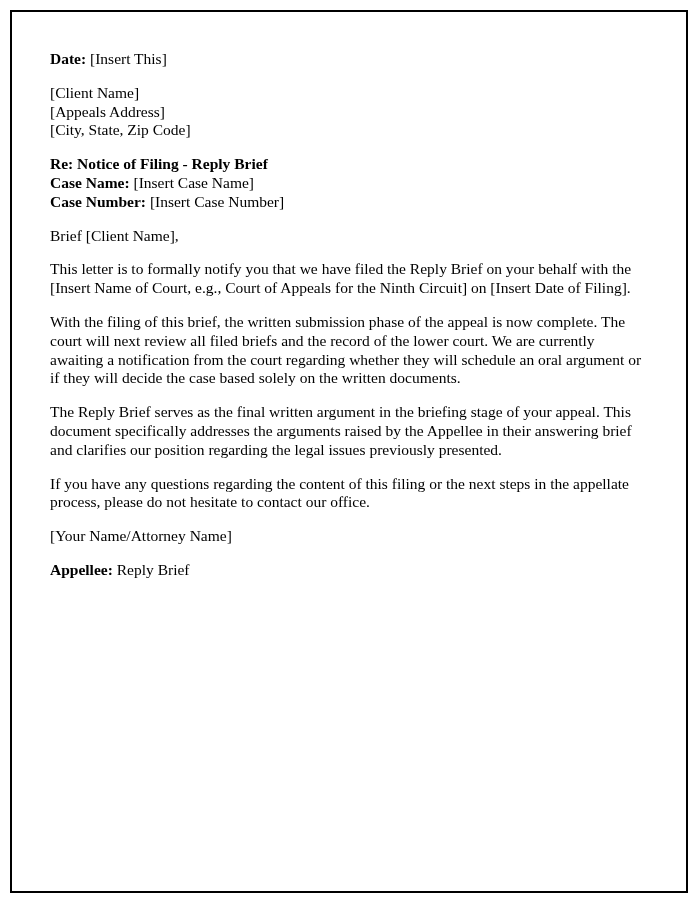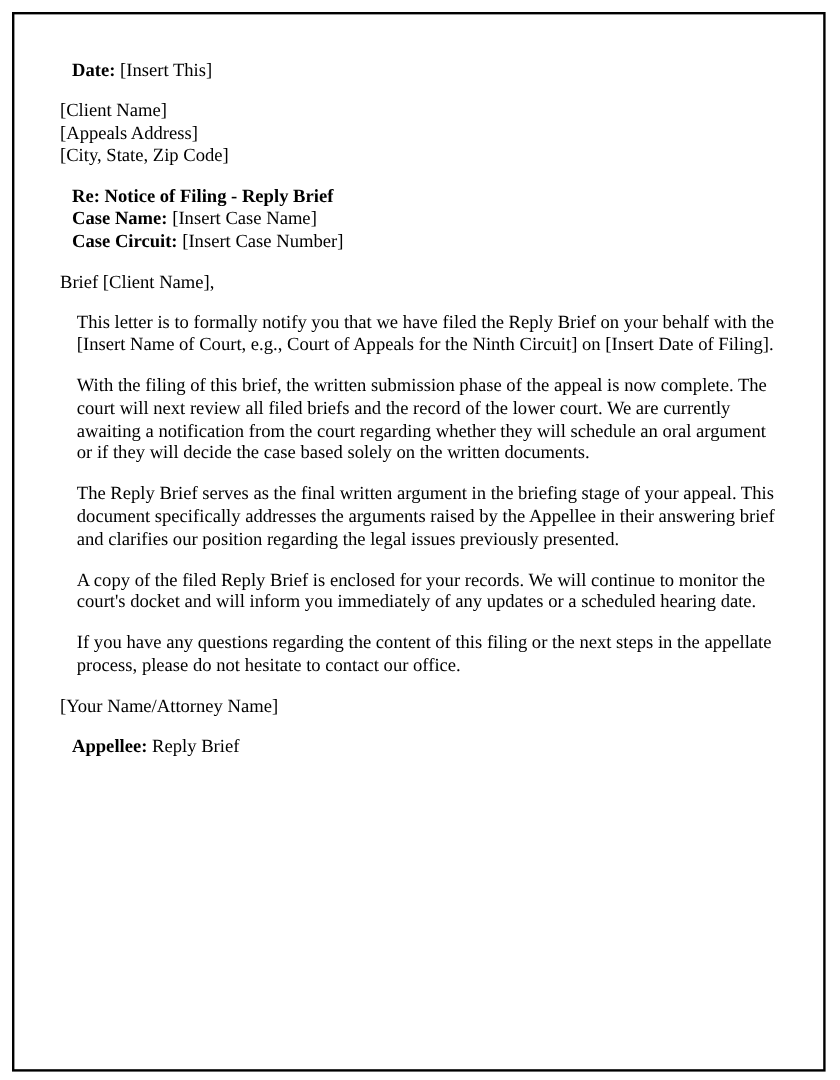--- a/index.html
+++ b/index.html
@@ -22,24 +22,24 @@
     width: 678px;
     height: 883px;
     border: 2px solid #000000;
     background: #ffffff;
     padding: 38px 38px 30px 38px;
   }
   .line {
     font-size: 15.5px;
     line-height: 18.8px;
   }
-  .bold { font-weight: bold; margin-left: 10px; }
+  .bold { font-weight: bold; }
   .block { margin-bottom: 15px; }
   p.para {
-    margin: 0 0 15px 14px;
+    margin: 0 0 15px 0;
     font-size: 15.5px;
     line-height: 18.8px;
   }
 </style>
 </head>
 <body>
 
 <div class="page">
 
   <div class="line block">
@@ -53,31 +53,30 @@
     <div class="line">[City, State, Zip Code]</div>
   </div>
 
   <div class="block">
     <div class="line bold">Re: Notice of Filing - Reply Brief</div>
     <div class="line">
       <span class="bold">Case Name:</span>
       <span>[Insert Case Name]</span>
     </div>
     <div class="line">
-      <span class="bold">Case Circuit:</span>
+      <span class="bold">Case Number:</span>
       <span>[Insert Case Number]</span>
     </div>
   </div>
 
   <div class="line block">Brief [Client Name],</div>
 
   <p class="para">This letter is to formally notify you that we have filed the Reply Brief on your behalf with the [Insert Name of Court, e.g., Court of Appeals for the Ninth Circuit] on [Insert Date of Filing].</p>
   <p class="para">With the filing of this brief, the written submission phase of the appeal is now complete. The court will next review all filed briefs and the record of the lower court. We are currently awaiting a notification from the court regarding whether they will schedule an oral argument or if they will decide the case based solely on the written documents.</p>
   <p class="para">The Reply Brief serves as the final written argument in the briefing stage of your appeal. This document specifically addresses the arguments raised by the Appellee in their answering brief and clarifies our position regarding the legal issues previously presented.</p>
-  <p class="para">A copy of the filed Reply Brief is enclosed for your records. We will continue to monitor the court's docket and will inform you immediately of any updates or a scheduled hearing date.</p>
   <p class="para">If you have any questions regarding the content of this filing or the next steps in the appellate process, please do not hesitate to contact our office.</p>
 
 
   <div class="block">
     <div class="line">[Your Name/Attorney Name]</div>
   </div>
 
   <div class="line">
     <span class="bold">Appellee:</span>
     <span>Reply Brief</span>

